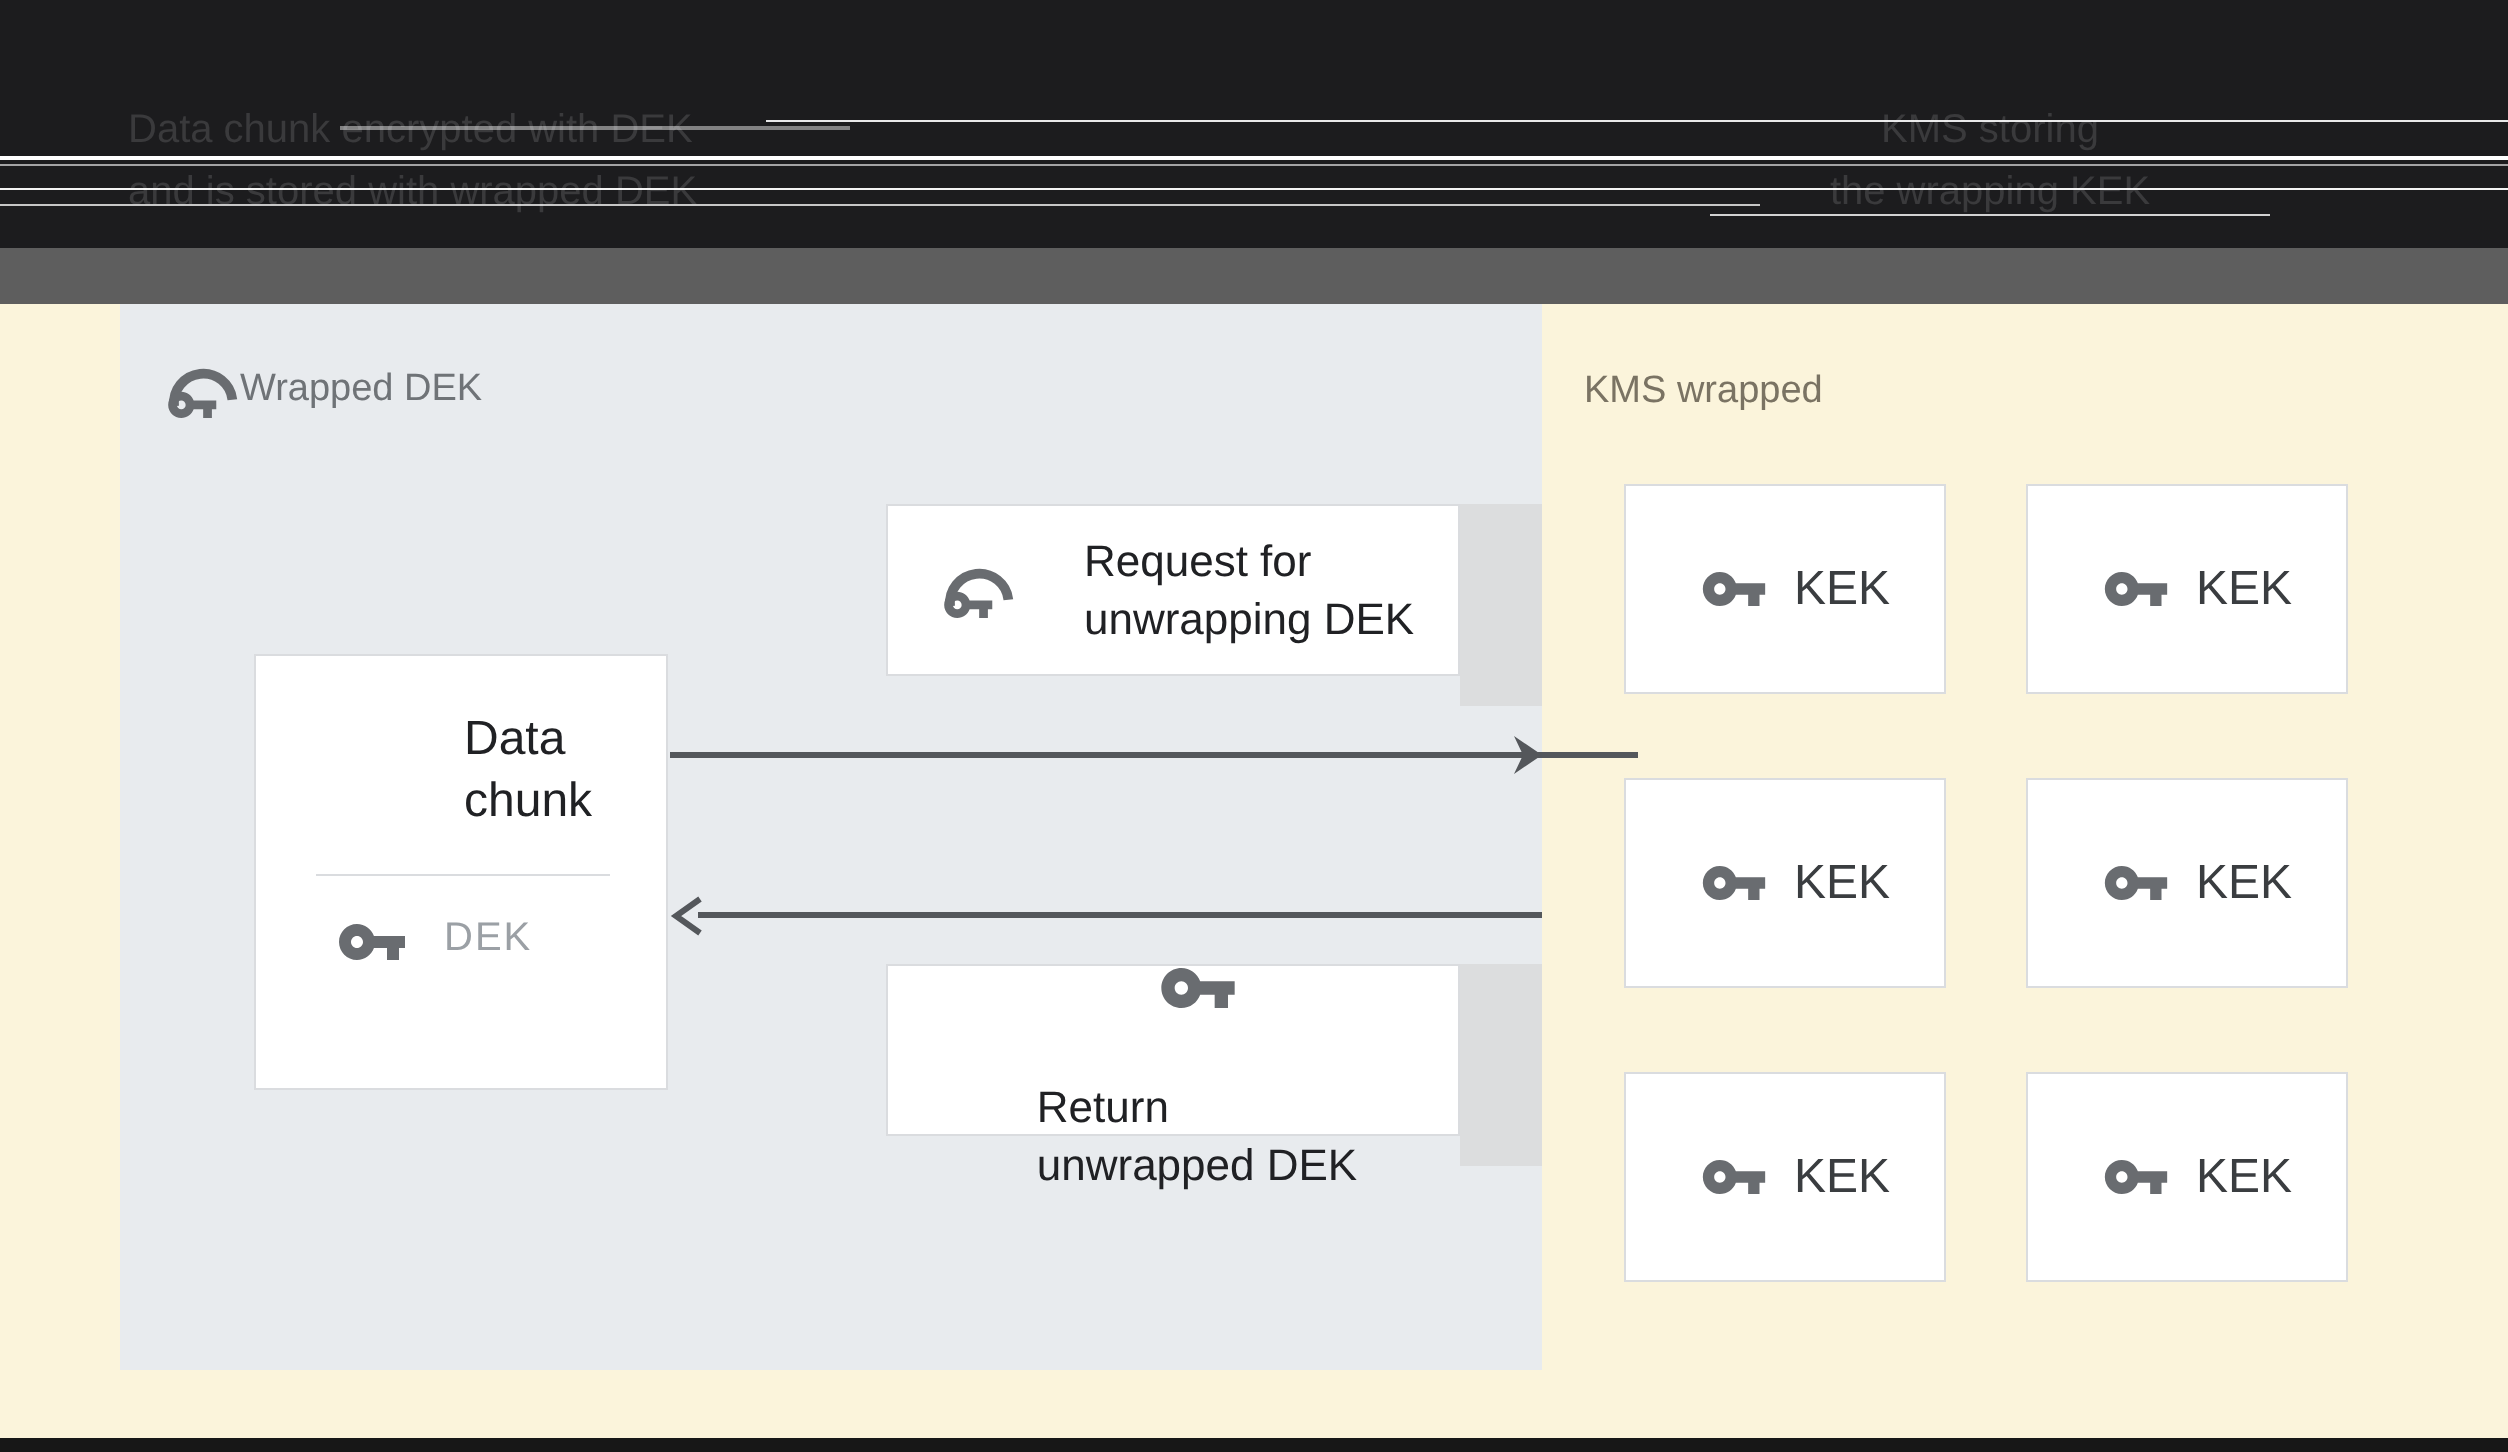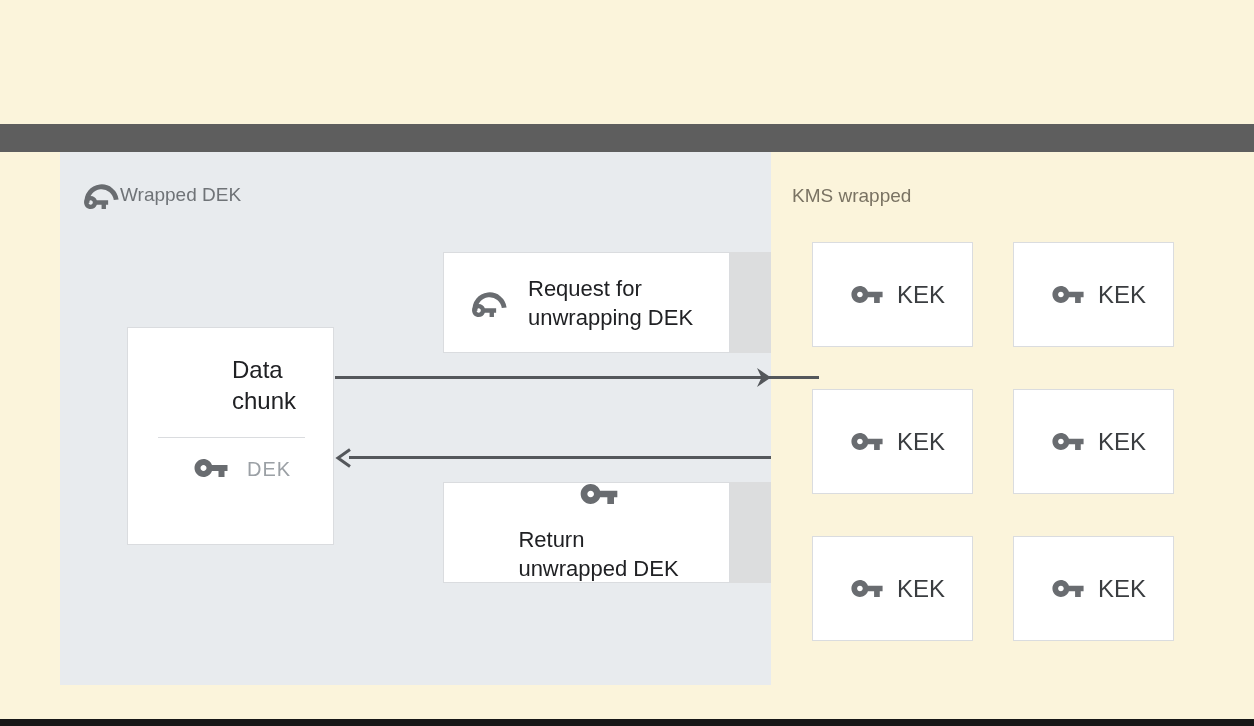--- a/index.html
+++ b/index.html
@@ -21,24 +21,24 @@
   .panel-label span{color:#6F7377;font-size:19px;}
 
   .whitebox{position:absolute;background:#fff;border:1px solid #DADCDF;}
   .databox{left:67px;top:175px;width:207px;height:218px;}
   .databox .dc-row{position:absolute;left:30px;top:26px;display:flex;gap:16px;}
   .dc-icon{width:58px;padding-top:2px;}
   .dc-bar{width:58px;height:13px;background:#5B5E62;margin-bottom:5px;position:relative;}
   .dc-bar::after{content:"";position:absolute;left:6px;top:3px;width:8px;height:7px;background:#fff;}
   .dc-title{font-size:24px;line-height:31px;color:#202124;}
   .dc-divider{position:absolute;left:30px;top:109px;width:147px;height:1px;background:#DADCDF;}
-  .dek-row{position:absolute;left:65px;top:130px;display:flex;align-items:flex-start;gap:18px;}
+  .dek-row{position:absolute;left:40px;top:130px;display:flex;align-items:flex-end;gap:18px;}
   .dek-label{font-size:20px;color:#9BA0A5;letter-spacing:1px;}
 
-  .msgbox{left:383px;width:287px;height:101px;display:flex;align-items:center;gap:20px;padding-left:24px;}
+  .msgbox{left:383px;width:287px;height:86px;display:flex;align-items:center;gap:34px;padding-left:24px;}
   .reqbox{top:100px;}
   .retbox{top:330px;flex-direction:column;}
   .msg-text{font-size:22px;line-height:29px;color:#202124;}
   .shadowstrip{position:absolute;left:670px;width:41px;height:101px;background:#DCDDDE;}
   .strip-req{top:100px;}
   .strip-ret{top:330px;}
 
   
   .arrow-line{position:absolute;height:3px;background:#54575B;}
   .arrow-right-line{left:275px;top:224px;width:484px;}
@@ -52,20 +52,38 @@
   .kek{background:#fff;border:1px solid #DADCDF;display:flex;align-items:center;justify-content:center;gap:13px;padding-left:10px;}
   .kek span{font-size:24px;color:#3A3D40;}
 
   .icon{display:inline-block;line-height:0;}
 </style>
 </head>
 <body>
 
 <div class="stage">
 
+  <div class="header">
+    <div class="cap left">
+      <div>Data chunk encrypted with DEK</div>
+      <div>and is stored with wrapped DEK</div>
+    </div>
+    <div class="cap right">
+      <div>KMS storing</div>
+      <div>the wrapping KEK</div>
+    </div>
+
+    <i class="gl" style="top:63px;left:170px;width:255px;height:2px;opacity:.45;"></i>
+    <i class="gl" style="top:60px;left:383px;width:871px;height:1px;opacity:.9;"></i>
+    <i class="gl" style="top:78px;left:0;width:1254px;height:2px;"></i>
+    <i class="gl" style="top:82px;left:0;width:1254px;height:1px;opacity:.6;"></i>
+    <i class="gl" style="top:94px;left:0;width:1254px;height:1px;opacity:.95;"></i>
+    <i class="gl" style="top:102px;left:0;width:880px;height:1px;opacity:.75;"></i>
+    <i class="gl" style="top:107px;left:855px;width:280px;height:1px;opacity:.8;"></i>
+  </div>
   <div class="grayband"></div>
 
   <div class="panel">
 
     <div class="panel-label">
       <span class="icon">
         <svg width="40" height="34" viewBox="0 0 48 42">
           <path d="M8 31 A 16.5 16.5 0 1 1 44 27" fill="none" stroke="#696C70" stroke-width="6"></path>
           <path transform="translate(3,14) scale(1.35)" fill="#696C70" d="M12.65 10C11.83 7.67 9.61 6 7 6c-3.31 0-6 2.69-6 6s2.69 6 6 6c2.61 0 4.83-1.67 5.65-4H17v4h4v-4h2v-4H12.65zM7 14c-1.1 0-2-.9-2-2s.9-2 2-2 2 .9 2 2-.9 2-2 2z"></path>
         </svg>

